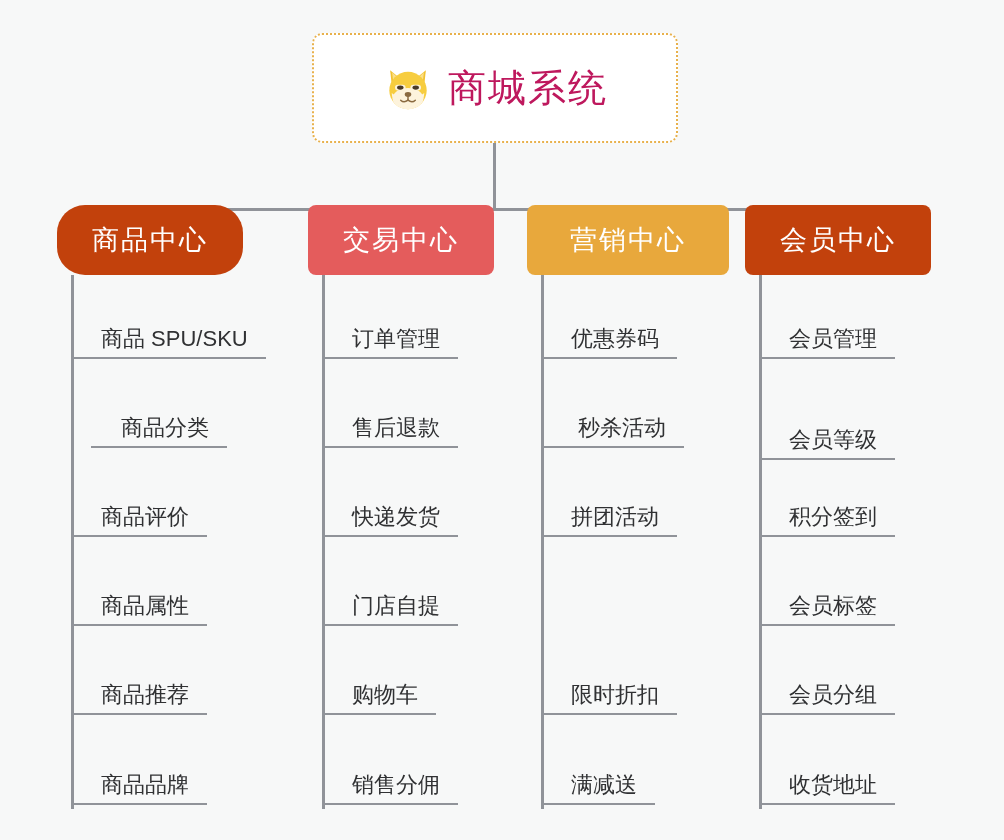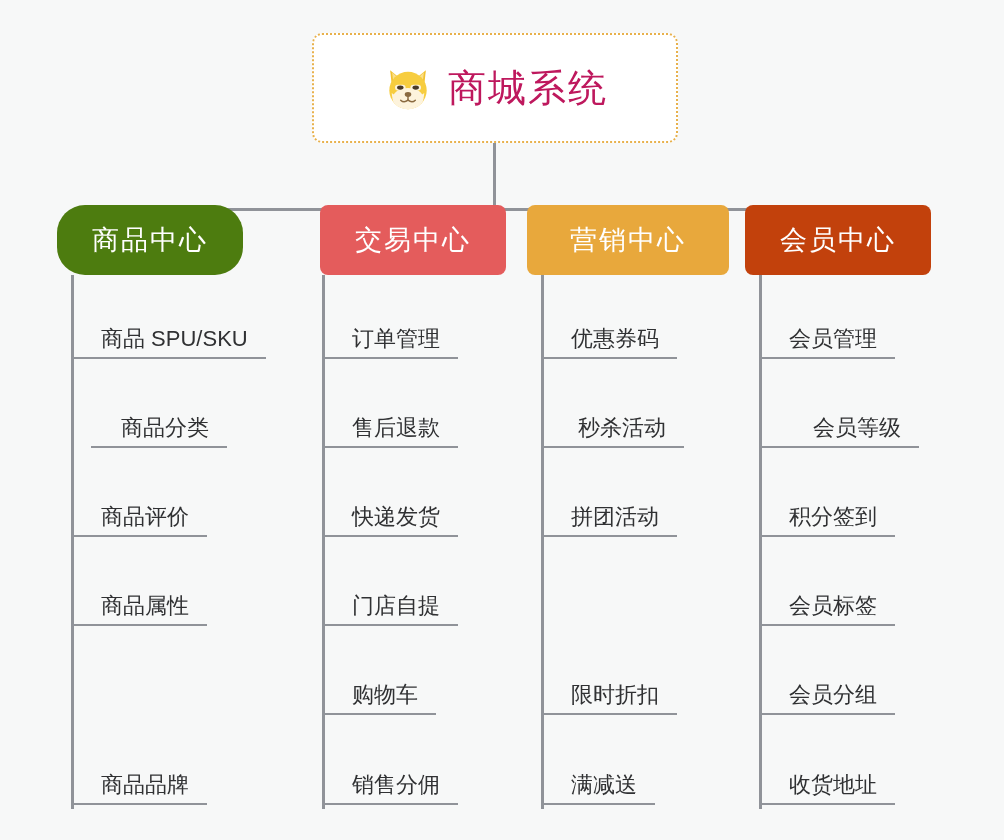--- a/index.html
+++ b/index.html
@@ -120,24 +120,24 @@
   </div>
 
   <div class="conn conn-v" style="left:493px; top:143px; height:68px;"></div>
   <div class="conn conn-h" style="left:149px; top:208px; width:692px;"></div>
 
   <div class="conn conn-v" style="left:149px; top:208px; height:45px;"></div>
   <div class="conn conn-v" style="left:403px; top:208px; height:45px;"></div>
   <div class="conn conn-v" style="left:621px; top:208px; height:45px;"></div>
   <div class="conn conn-v" style="left:838px; top:208px; height:45px;"></div>
 
-  <div class="cat-head" style="left: 57px; top: 205px; width: 186px; background: #4d7c0f; border-radius: 28px;">
+  <div class="cat-head" style="left: 57px; top: 205px; width: 186px; background: #c2410c; border-radius: 28px;">
     <span class="cat-head-label">商品中心</span>
   </div>
-  <div class="cat-head" style="left: 308px; top: 205px; width: 186px; background: rgb(228, 92, 92); margin-left: 12px;">
+  <div class="cat-head" style="left: 308px; top: 205px; width: 186px; background: rgb(228, 92, 92);">
     <span class="cat-head-label">交易中心</span>
   </div>
   <div class="cat-head" style="left: 527px; top: 205px; width: 202px; background: rgb(232, 168, 60);">
     <span class="cat-head-label">营销中心</span>
   </div>
   <div class="cat-head" style="left: 745px; top: 205px; width: 186px; background: #c2410c;">
     <span class="cat-head-label">会员中心</span>
   </div>
 
   <div class="spine" style="left:71px; top:275px; height:534px;"></div>
@@ -150,20 +150,23 @@
   </div>
   <div class="leaf" style="left:71px; top:400px;margin-left:20px;">
     <span class="leaf-label">商品分类</span>
   </div>
   <div class="leaf" style="left:71px; top:489px;">
     <span class="leaf-label">商品评价</span>
   </div>
   <div class="leaf" style="left:71px; top:578px;">
     <span class="leaf-label">商品属性</span>
   </div>
+  <div class="leaf" style="left:71px; top:667px;">
+    <span class="leaf-label">商品推荐</span>
+  </div>
   <div class="leaf" style="left:71px; top:757px;text-align:right;">
     <span class="leaf-label">商品品牌</span>
   </div>
 
   <div class="leaf" style="left:322px; top:311px;">
     <span class="leaf-label">订单管理</span>
   </div>
   <div class="leaf" style="left:322px; top:400px;">
     <span class="leaf-label">售后退款</span>
   </div>
@@ -192,21 +195,21 @@
   <div class="leaf" style="left:541px; top:667px;">
     <span class="leaf-label">限时折扣</span>
   </div>
   <div class="leaf" style="left:541px; top:757px;">
     <span class="leaf-label">满减送</span>
   </div>
 
   <div class="leaf" style="left:759px; top:311px;">
     <span class="leaf-label">会员管理</span>
   </div>
-  <div class="leaf" style="left:759px; top:400px;padding-left:24px;">
+  <div class="leaf" style="left:759px; top:412px;">
     <span class="leaf-label">会员等级</span>
   </div>
   <div class="leaf" style="left:759px; top:489px;">
     <span class="leaf-label">积分签到</span>
   </div>
   <div class="leaf" style="left:759px; top:578px;">
     <span class="leaf-label">会员标签</span>
   </div>
   <div class="leaf" style="left:759px; top:667px;">
     <span class="leaf-label">会员分组</span>

